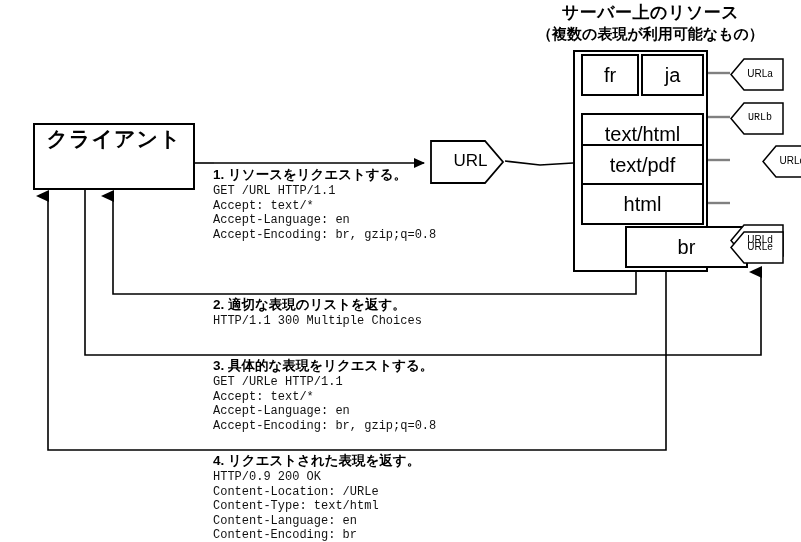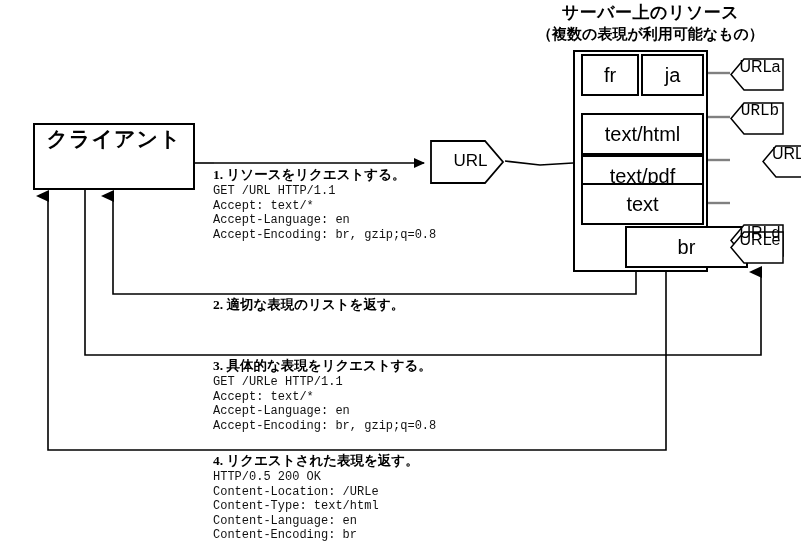--- a/index.html
+++ b/index.html
@@ -53,31 +53,31 @@
     font-size:17px;
     display:flex;align-items:center;justify-content:center;
     padding-left:9px;box-sizing:border-box;
   }
   .url-pent .pshape{position:absolute;left:0;top:0;}
   .url-pent .ptext{position:relative;z-index:2;}
 
   
   .urlx{
     position:absolute;width:52px;height:31px;
-    display:flex;justify-content:center;
-    font-size:16px;
+    display:flex;align-items:center;justify-content:center;
+    font-size:10px;
   }
   .urlx .pshape{position:absolute;left:0;top:0;}
   .urlx .ptext{position:relative;z-index:2;padding-left:8px;}
 
   
   .step{position:absolute;}
   .step-title{
     font-weight:bold;font-size:13.5px;line-height:17px;
-    white-space:nowrap;margin-bottom:1px;font-family:Liberation Serif, serif;
+    white-space:nowrap;margin-bottom:1px;
   }
   .step-body{
     font-family:"Liberation Mono","DejaVu Sans Mono",monospace;
     font-size:12px;line-height:14.5px;white-space:pre;
     color:#111;
   }
 </style>
 </head>
 <body>
 
@@ -138,28 +138,28 @@
     </div>
   </div>
 
   <div class="res-row" style="top:97px;">
     <div class="res-box" style="left:0px;top:16px;width:119px;height:38px;">
       <span>text/html</span>
     </div>
   </div>
 
   <div class="res-row" style="top:140px;">
-    <div class="res-box" style="left:0px;top:15px;width:119px;height:38px;">
+    <div class="res-box" style="left:0px;top:4px;width:119px;height:38px;">
       <span>text/pdf</span>
     </div>
   </div>
 
   <div class="res-row" style="top:183px;">
     <div class="res-box" style="left:0px;top:0px;width:119px;height:38px;">
-      <span>text</span>
+      <span>html</span>
     </div>
   </div>
 
   <div class="res-row" style="top:226px;">
     <div class="res-box" style="left:0px;top:0px;width:119px;height:38px;margin-left:44px;">
       <span>br</span>
     </div>
   </div>
 
   <div class="urlx" style="left:730px;top:58px;">
@@ -200,32 +200,33 @@
   <div class="step" style="left:213px;top:166px;">
     <div class="step-title">1. リソースをリクエストする。</div>
     <div class="step-body">GET /URL HTTP/1.1
 Accept: text/*
 Accept-Language: en
 Accept-Encoding: br, gzip;q=0.8</div>
   </div>
 
   <div class="step" style="left:213px;top:296px;">
     <div class="step-title">2. 適切な表現のリストを返す。</div>
+    <div class="step-body">HTTP/1.1 300 Multiple Choices</div>
   </div>
 
   <div class="step" style="left:213px;top:357px;">
     <div class="step-title">3. 具体的な表現をリクエストする。</div>
     <div class="step-body">GET /URLe HTTP/1.1
 Accept: text/*
 Accept-Language: en
 Accept-Encoding: br, gzip;q=0.8</div>
   </div>
 
   <div class="step" style="left:213px;top:452px;">
     <div class="step-title">4. リクエストされた表現を返す。</div>
-    <div class="step-body">HTTP/0.5 200 OK
+    <div class="step-body">HTTP/0.9 200 OK
 Content-Location: /URLe
 Content-Type: text/html
 Content-Language: en
 Content-Encoding: br</div>
   </div>
 
 </div>
 
 </body></html>

